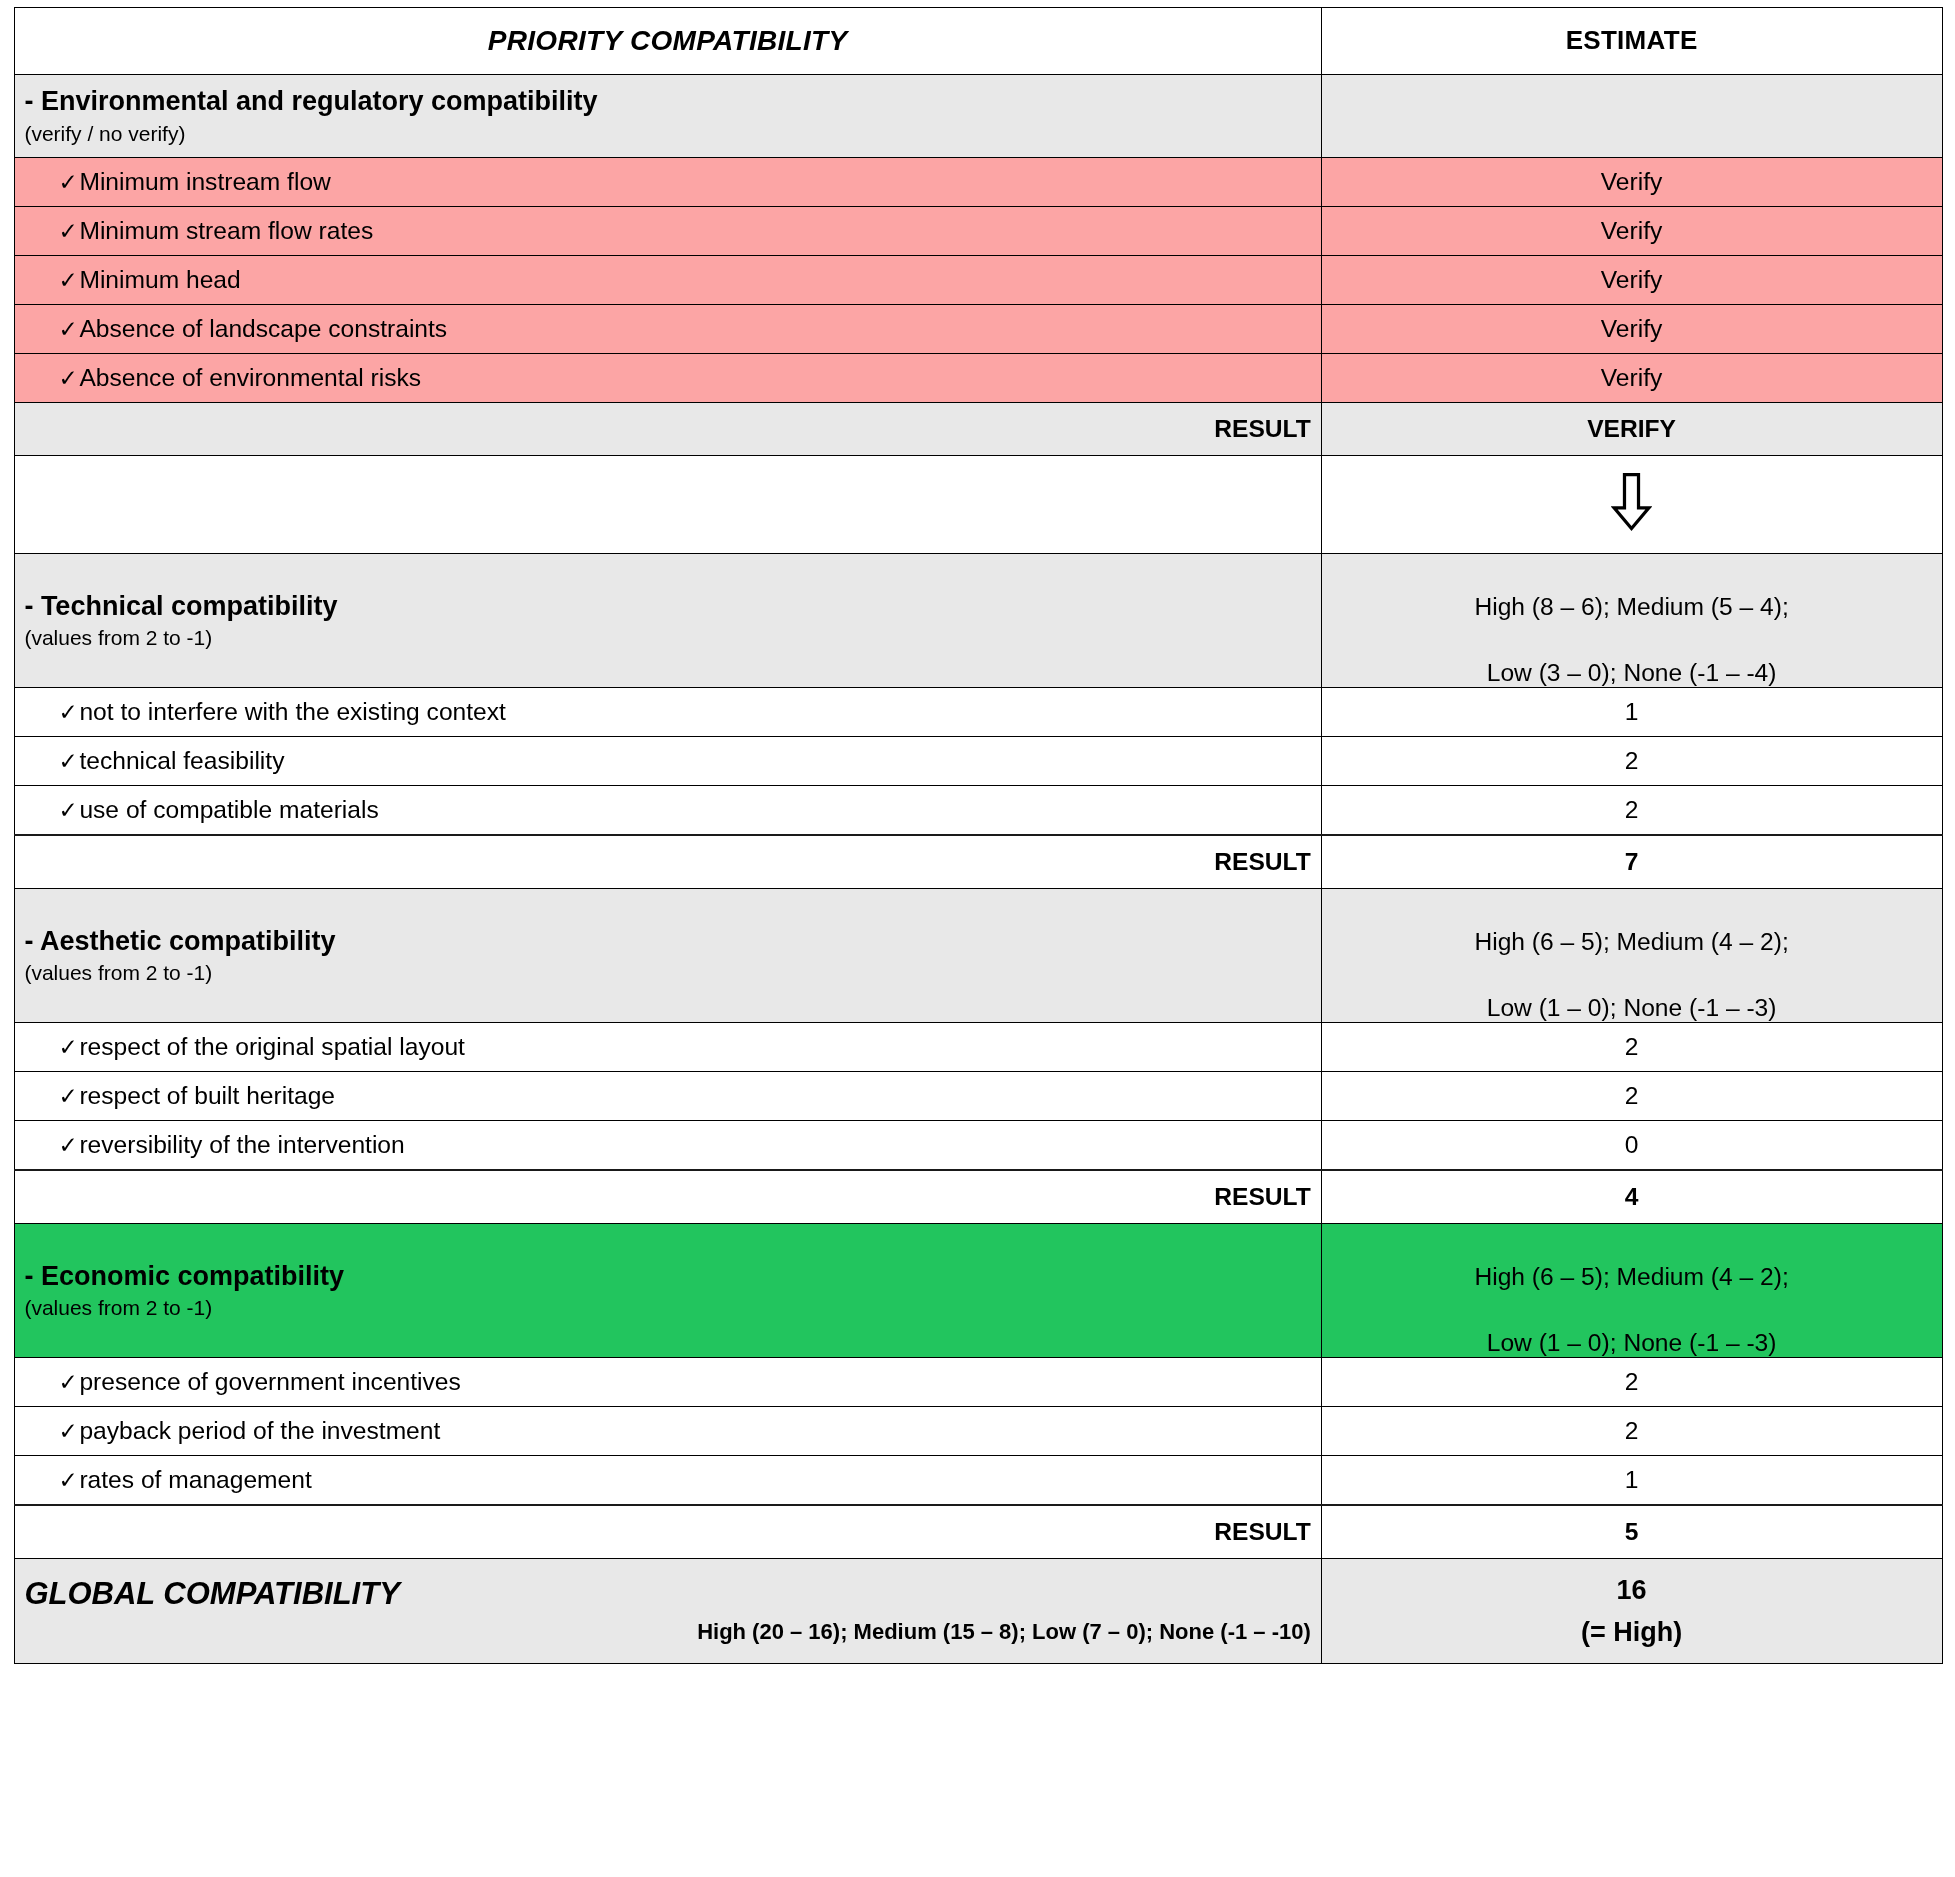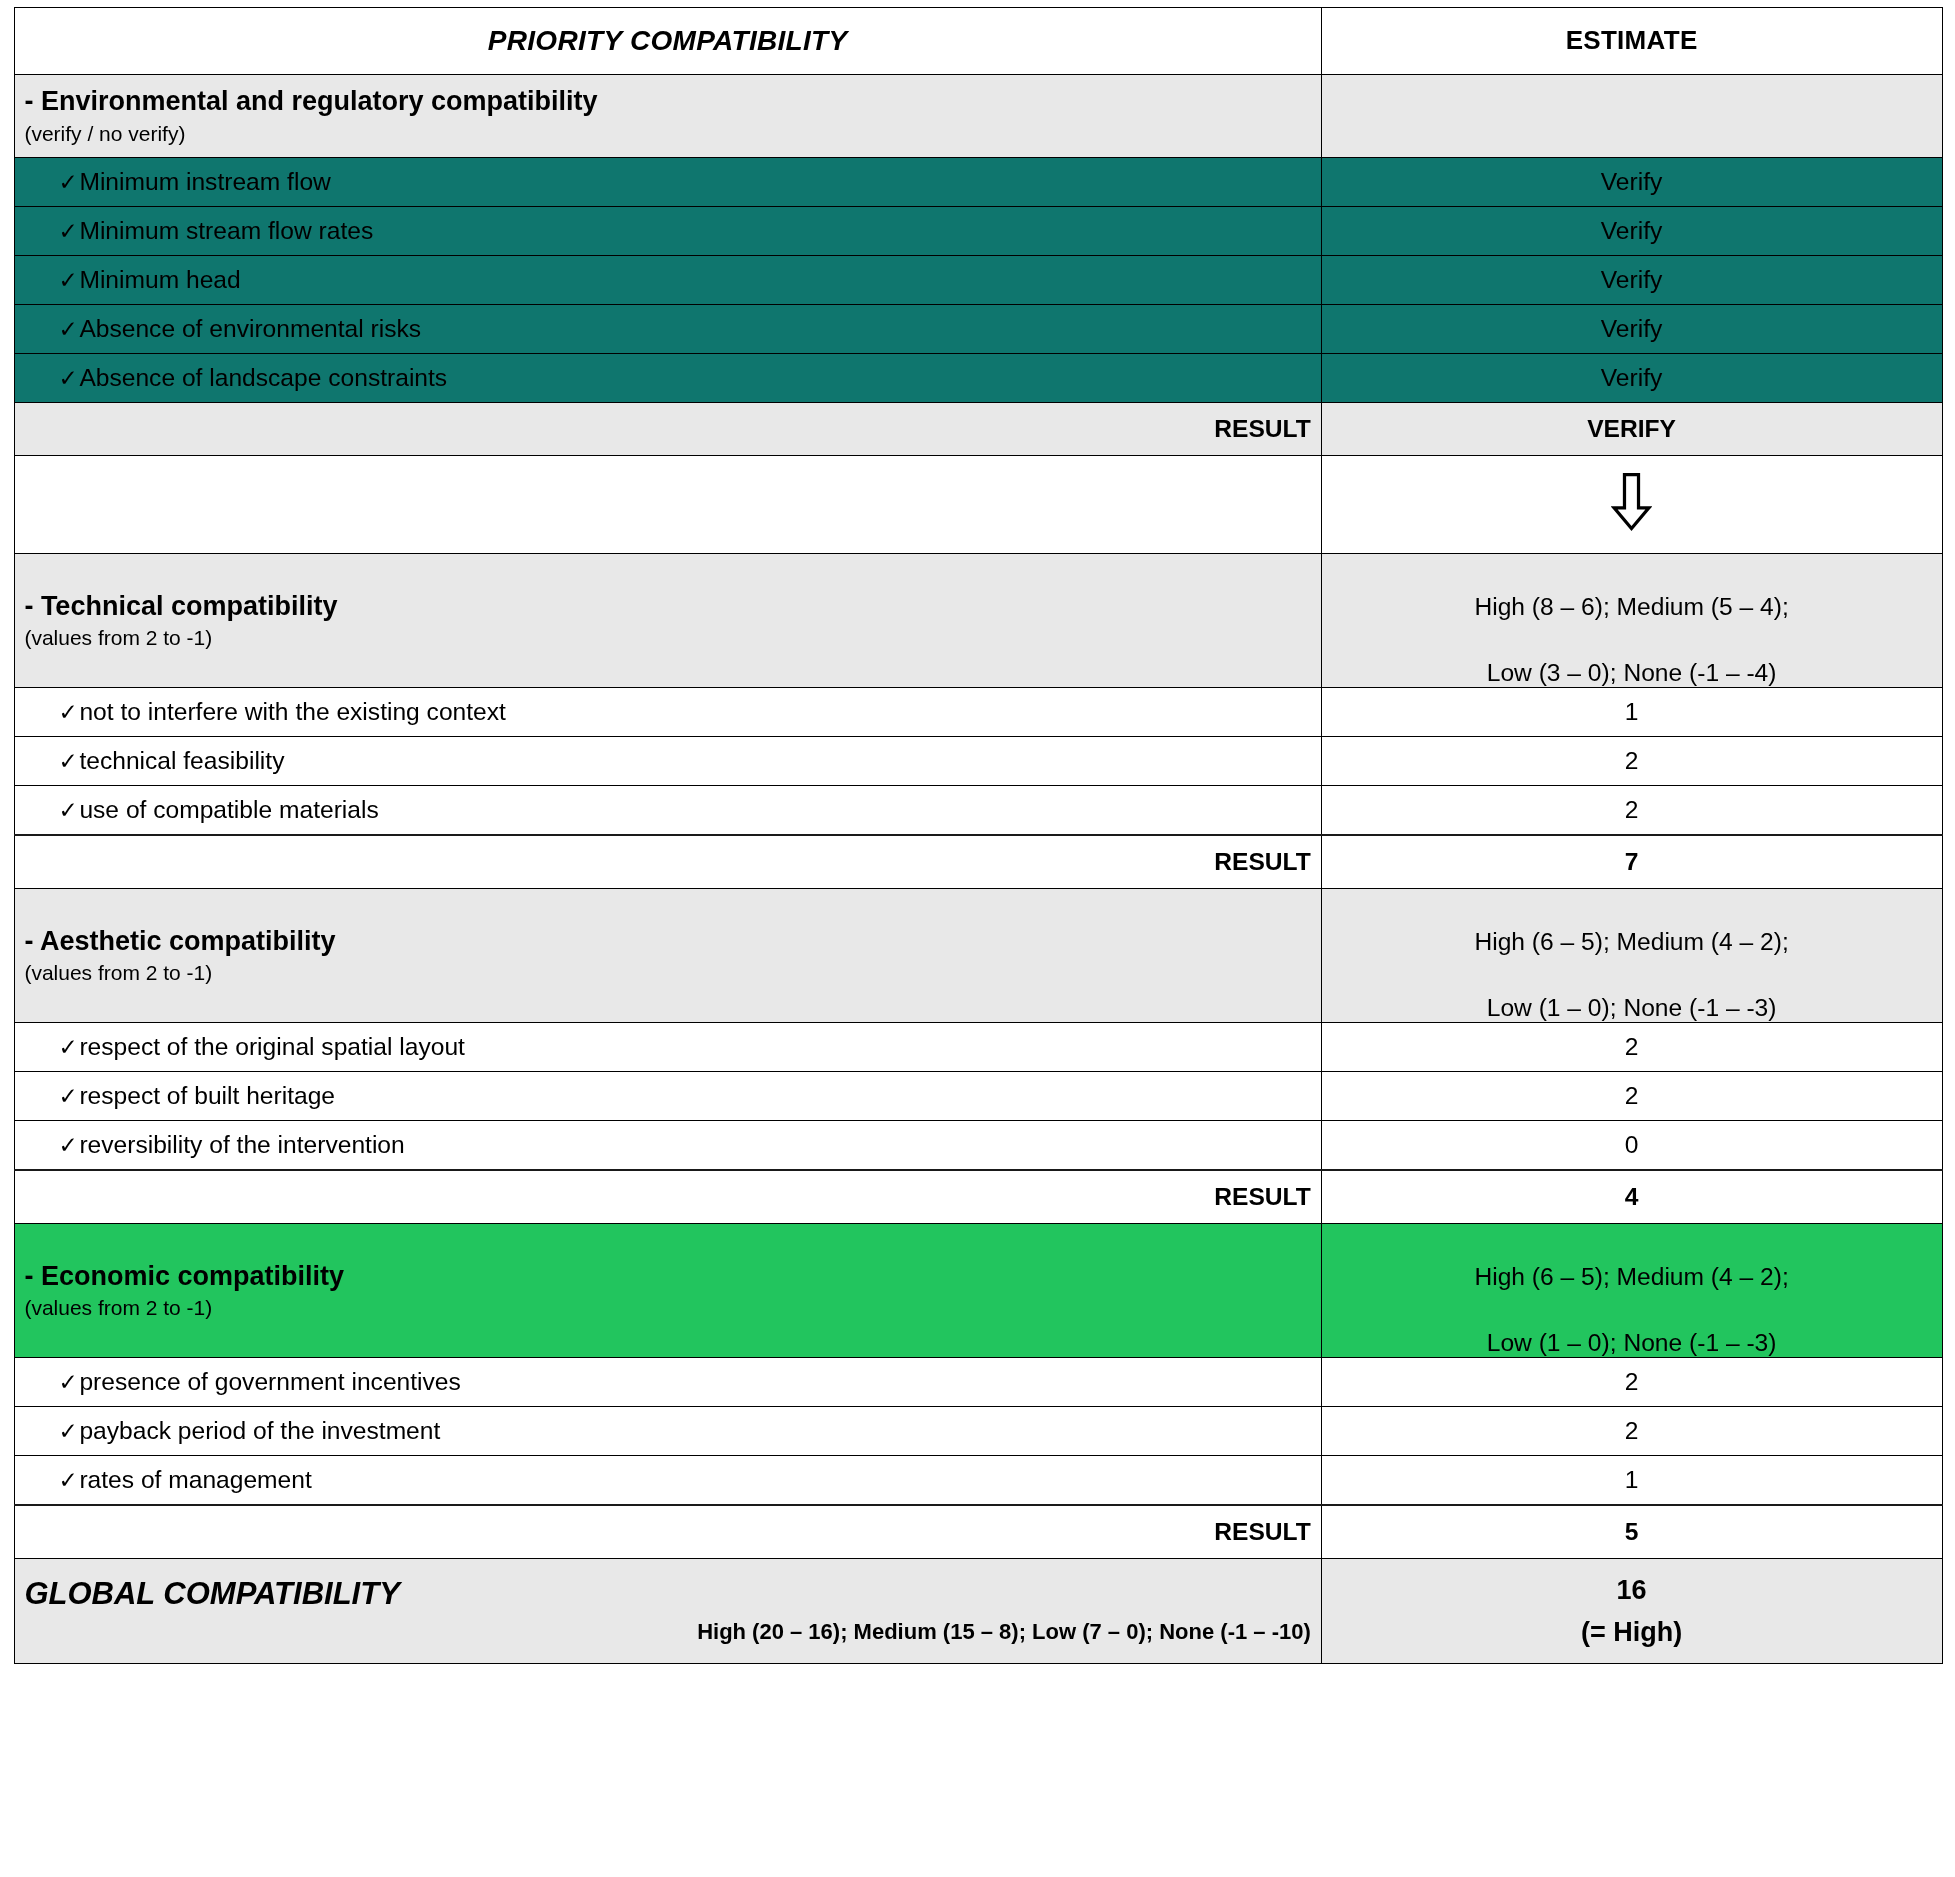--- a/index.html
+++ b/index.html
@@ -88,21 +88,21 @@
   }
   .sec-scale {
     text-align: center;
     font-size: 22px;
     line-height: 1.5;
   }
   .sec-scale span { display: block; white-space: nowrap; margin-top: 39px; }
 
   
   .crit td { height: 48px; }
-  .crit.shade td { background: #0f766e; }
+  .crit.shade td { background: #fca5a5; }
   .crit-label {
     white-space: nowrap;
   }
   .crit-check {
     display: inline-block;
     width: 55px;
     padding-left: 34px;
     box-sizing: border-box;
     font-size: 23px;
   }
@@ -221,27 +221,27 @@
         <td class="val">Verify</td>
       </tr>
       <tr class="crit shade">
         <td class="crit-label">
           <span class="crit-check">✓</span><span class="crit-text">Minimum head</span>
         </td>
         <td class="val">Verify</td>
       </tr>
       <tr class="crit shade">
         <td class="crit-label">
+          <span class="crit-check">✓</span><span class="crit-text">Absence of landscape constraints</span>
+        </td>
+        <td class="val">Verify</td>
+      </tr>
+      <tr class="crit shade">
+        <td class="crit-label">
           <span class="crit-check">✓</span><span class="crit-text">Absence of environmental risks</span>
-        </td>
-        <td class="val">Verify</td>
-      </tr>
-      <tr class="crit shade">
-        <td class="crit-label">
-          <span class="crit-check">✓</span><span class="crit-text">Absence of landscape constraints</span>
         </td>
         <td class="val">Verify</td>
       </tr>
 
       <tr class="res shade">
         <td class="res-label">RESULT</td>
         <td class="res-value">VERIFY</td>
       </tr>
 
       <tr class="arrowrow">

